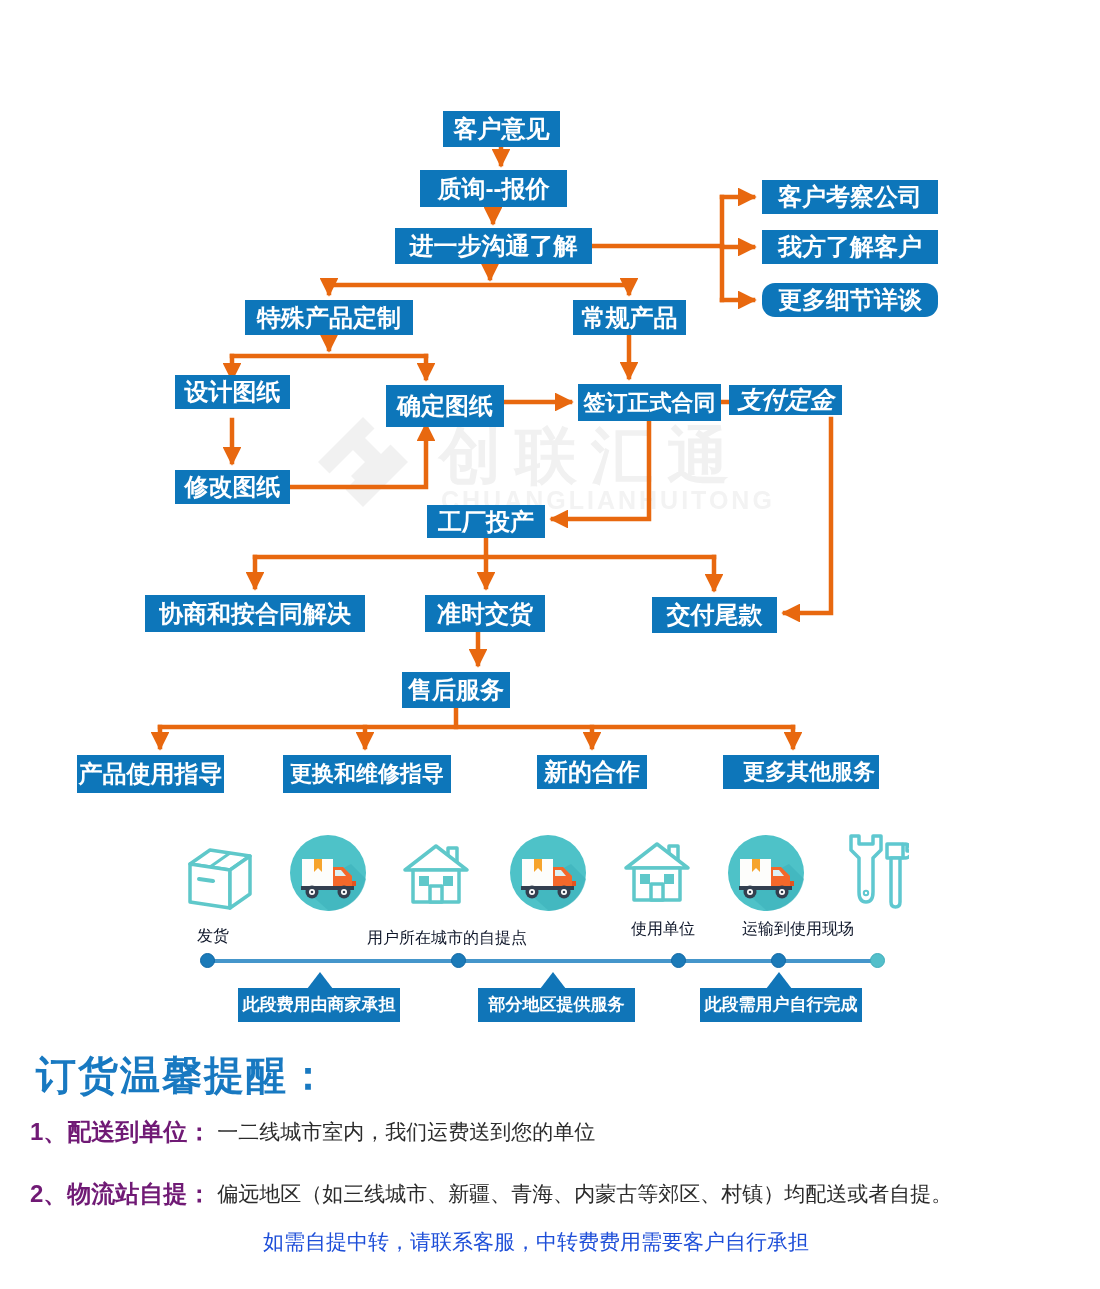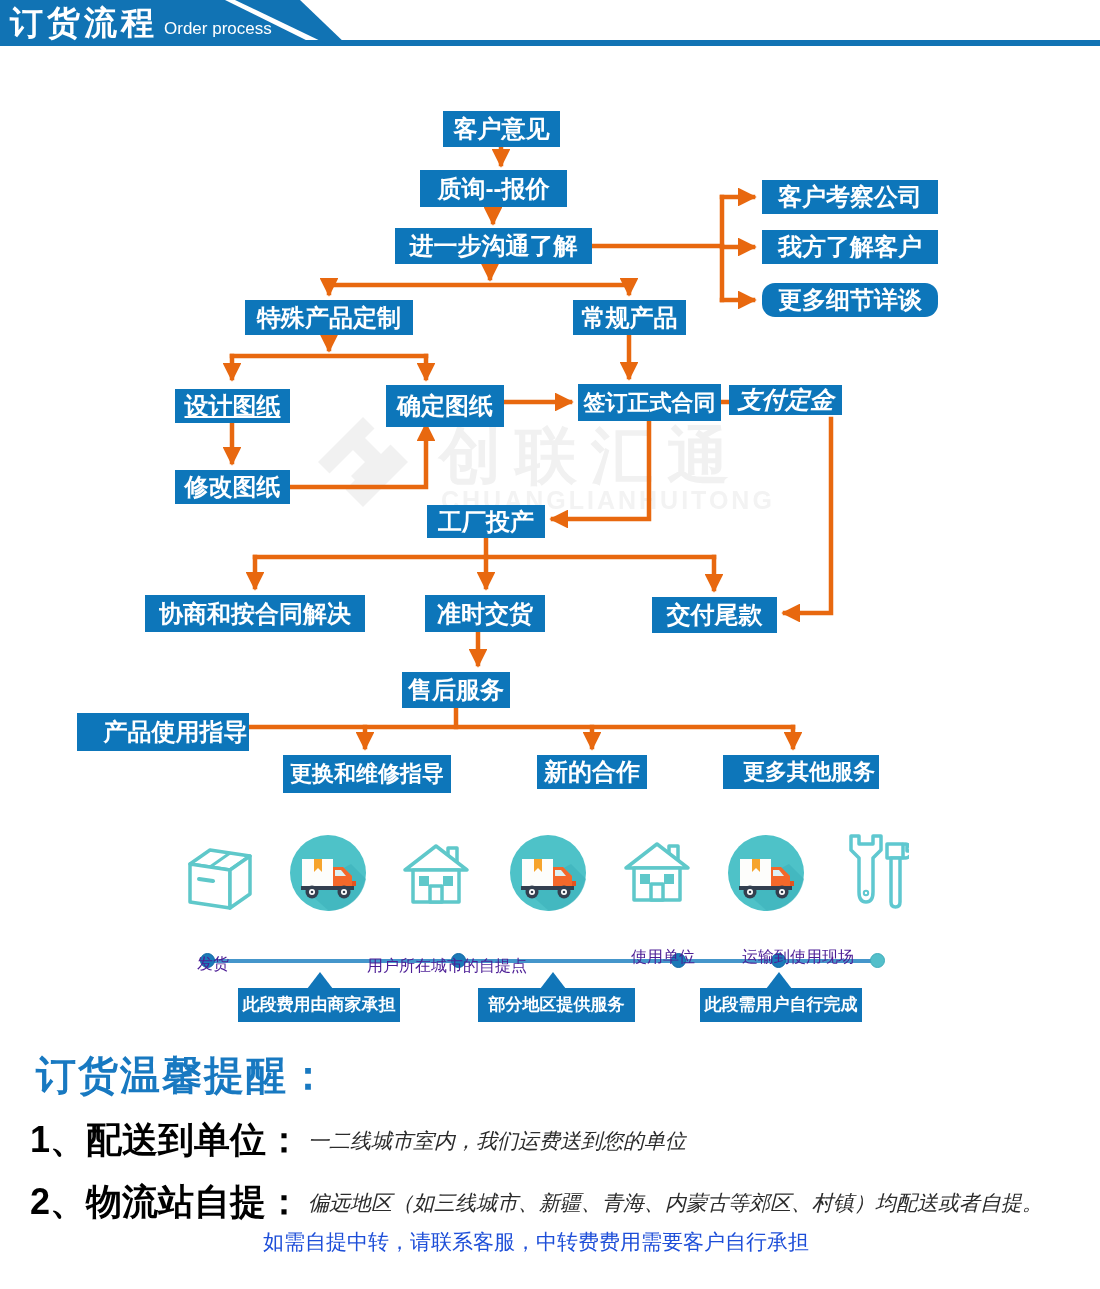--- a/index.html
+++ b/index.html
@@ -28,54 +28,46 @@
 
   
   .fnode{position:absolute;z-index:2;background:#0d76ba;color:#fff;font-weight:bold;
          font-size:24px;display:flex;align-items:center;justify-content:center;
          white-space:nowrap;text-align:center;}
   .fs22{font-size:22px;}
   .connectors{position:absolute;left:0;top:0;z-index:1;}
 
   
   .lg-icon{position:absolute;z-index:2;}
-  .lg-label{position:absolute;z-index:2;color:#4c1d95;font-size:16px;white-space:nowrap;margin-top:28px;}
+  .lg-label{position:absolute;z-index:2;color:#0f172a;font-size:16px;white-space:nowrap;}
 
   
   .tl-line{position:absolute;left:207px;top:959px;width:670px;height:4px;background:#4596cb;border-radius:2px;}
   .tl-dot{position:absolute;top:953px;width:15px;height:15px;border-radius:50%;
           background:#1b7ab8;border:1px solid #0f68a6;box-sizing:border-box;}
   .tl-dot.teal{background:#53bfca;border-color:#3fadbb;}
   .callout{position:absolute;top:988px;height:34px;line-height:34px;background:#1075b8;
            color:#fff;font-weight:bold;font-size:17px;text-align:center;z-index:2;}
   .callout .tri{position:absolute;top:-16px;width:0;height:0;
                 border-left:13px solid transparent;border-right:13px solid transparent;
                 border-bottom:17px solid #1075b8;}
 
   
   .notice-title{position:absolute;left:36px;top:1048px;font-size:40px;font-weight:bold;
                 color:#1879c1;letter-spacing:2px;}
   .notice-item{position:absolute;display:flex;align-items:center;white-space:nowrap;}
-  .notice-item .lab{color:#000000;font-size:36px;font-weight:bold;}
-  .notice-item .txt{color:#2b2b2b;font-size:21px;padding-left:6px;font-style:italic;}
+  .notice-item .lab{color:#701a75;font-size:24px;font-weight:bold;}
+  .notice-item .txt{color:#2b2b2b;font-size:21px;padding-left:6px;}
   .notice-extra{position:absolute;left:263px;top:1228px;color:#1d4ed8;font-size:21px;white-space:nowrap;}
 </style>
 </head>
 <body>
 
 <div class="page">
 
-  <div class="header">
-    <div class="header-bar"></div>
-    <div class="header-main">
-      <span class="header-title">订货流程</span>
-      <span class="header-sub">Order process</span>
-    </div>
-    <div class="header-flag"></div>
-  </div>
 
   <div class="watermark">
     <svg class="wm-logo" width="96" height="96" viewBox="0 0 96 96">
       <polygon points="48,3 93,48 48,93 3,48" fill="#f1f1f1"></polygon>
       <path d="M12,62 L62,12 L78,28 L28,78 Z" fill="#ffffff"></path>
       <polygon points="48,22 74,48 48,74 36,62 50,48 36,34" fill="#f1f1f1"></polygon>
     </svg>
     <div class="wm-text">创联汇通</div>
     <div class="wm-sub">CHUANGLIANHUITONG</div>
   </div>
@@ -138,31 +130,31 @@
   </svg>
 
   <div class="fnode" style="left:443px;top:111px;width:117px;height:36px;">客户意见</div>
   <div class="fnode" style="left:420px;top:170px;width:147px;height:37px;">质询--报价</div>
   <div class="fnode" style="left:395px;top:228px;width:197px;height:36px;">进一步沟通了解</div>
   <div class="fnode" style="left:762px;top:180px;width:176px;height:34px;">客户考察公司</div>
   <div class="fnode" style="left:762px;top:230px;width:176px;height:34px;">我方了解客户</div>
   <div class="fnode" style="left:762px;top:283px;width:176px;height:34px;border-radius:13px;">更多细节详谈</div>
   <div class="fnode" style="left:245px;top:300px;width:168px;height:35px;">特殊产品定制</div>
   <div class="fnode" style="left:573px;top:300px;width:113px;height:35px;">常规产品</div>
-  <div class="fnode" style="left:175px;top:389px;width:115px;height:34px;text-decoration:underline;">设计图纸</div>
+  <div class="fnode" style="left:175px;top:375px;width:115px;height:34px;">设计图纸</div>
   <div class="fnode" style="left:367px;top:385px;width:118px;height:42px;margin-left:19px;">确定图纸</div>
   <div class="fnode fs22" style="left:578px;top:384px;width:143px;height:37px;">签订正式合同</div>
   <div class="fnode" style="left:729px;top:385px;width:113px;height:30px;font-style:italic;">支付定金</div>
   <div class="fnode" style="left:175px;top:470px;width:115px;height:34px;">修改图纸</div>
   <div class="fnode" style="left:427px;top:505px;width:118px;height:33px;">工厂投产</div>
   <div class="fnode" style="left:145px;top:595px;width:220px;height:37px;">协商和按合同解决</div>
   <div class="fnode" style="left:425px;top:595px;width:120px;height:37px;">准时交货</div>
   <div class="fnode" style="left:652px;top:597px;width:125px;height:36px;">交付尾款</div>
   <div class="fnode" style="left:402px;top:672px;width:108px;height:36px;">售后服务</div>
-  <div class="fnode" style="left:77px;top:713px;width:147px;height:38px;padding-left:25px;">产品使用指导</div>
+  <div class="fnode" style="left:77px;top:755px;width:147px;height:38px;">产品使用指导</div>
   <div class="fnode fs22" style="left:283px;top:755px;width:168px;height:38px;">更换和维修指导</div>
   <div class="fnode" style="left:537px;top:755px;width:110px;height:34px;">新的合作</div>
   <div class="fnode fs22" style="left:723px;top:755px;width:140px;height:34px;padding-left:16px;">更多其他服务</div>
 
   <svg class="lg-icon" style="left:182px;top:838px;" width="76" height="72" viewBox="0 0 76 72">
     <g fill="#fff" stroke="#5fc8ca" stroke-width="3.5" stroke-linejoin="round">
       <polygon points="8,26 28,12 68,18 48,32"></polygon>
       <polygon points="8,26 48,32 48,70 8,64"></polygon>
       <polygon points="48,32 68,18 68,56 48,70"></polygon>
     </g>

